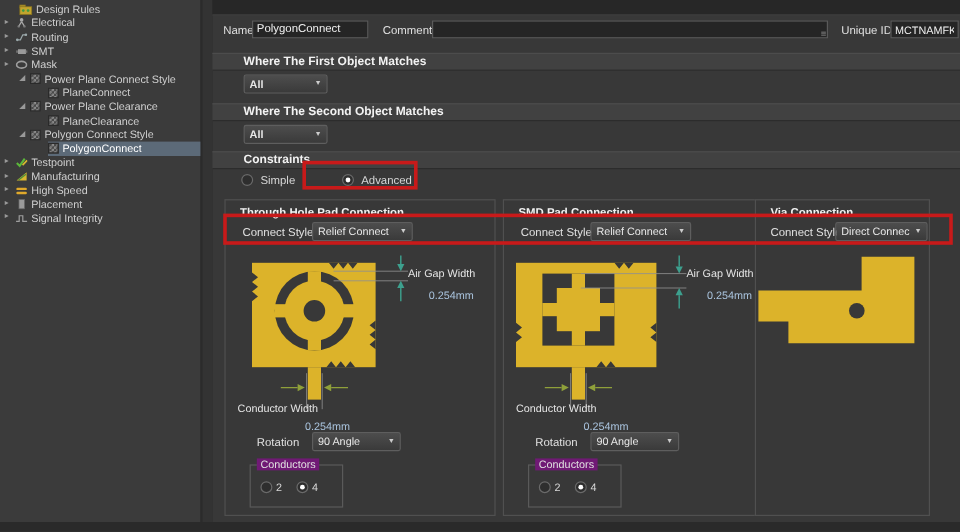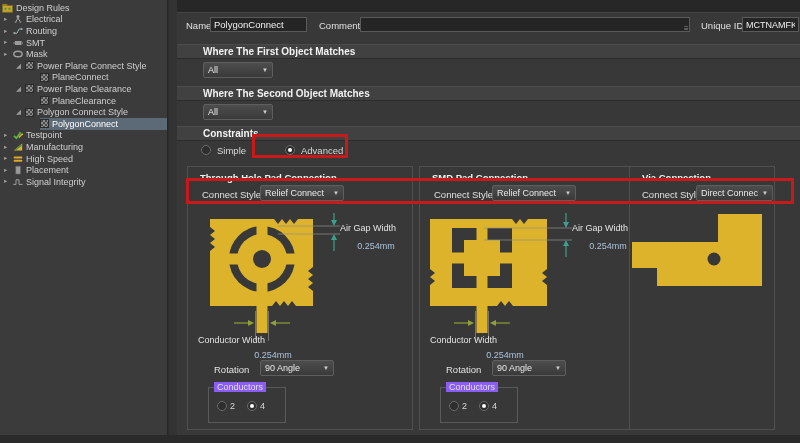--- a/index.html
+++ b/index.html
@@ -4,21 +4,21 @@
 <style>
   html,body{margin:0;padding:0;}
   body{width:800px;height:443px;position:relative;overflow:hidden;background:#2d2d2d;
        font-family:"Liberation Sans",sans-serif;-webkit-font-smoothing:antialiased;}
   
   .sidebar{position:absolute;left:0;top:0;width:168px;height:435px;background:#3b3b3b;
            border-right:1px solid #262626;padding-top:2px;box-sizing:border-box;}
   .splitter{position:absolute;left:169px;top:0;width:8px;height:435px;background:#333;
             border-right:1px solid #262626;}
   .trow{height:11.6px;display:flex;align-items:center;font-size:9px;color:#cfcfcf;white-space:nowrap;}
-  .lvl0{padding-left:2px}.lvl1{padding-left:4px}.lvl2{padding-left:16px}.lvl3{padding-left:40px}
+  .lvl0{padding-left:16px}.lvl1{padding-left:4px}.lvl2{padding-left:16px}.lvl3{padding-left:40px}
   .hl{display:flex;align-items:center;flex:1;height:100%;min-width:0;}
   .trow.selected .hl{background:#5c6a78;color:#fff;}
   .arr{width:9px;font-size:6.5px;color:#999;flex:none;line-height:1;}
   .ticon{flex:none;margin-right:3px;display:inline-flex;}
   .i-rule{width:9px;height:9px;background-color:#4a4a4a;border:1px solid #2a2a2a;box-sizing:border-box;
     background-image:linear-gradient(45deg,#8d8d8d 25%,transparent 25%,transparent 75%,#8d8d8d 75%),
                      linear-gradient(45deg,#8d8d8d 25%,transparent 25%,transparent 75%,#8d8d8d 75%);
     background-size:4px 4px;background-position:0 0,2px 2px;}
   .tlabel{overflow:hidden;text-overflow:clip;}
   
@@ -30,36 +30,36 @@
           font-size:9.5px;padding:0 3px;box-sizing:border-box;font-family:"Liberation Sans",sans-serif;}
   .grip{position:absolute;left:507px;top:24px;color:#8f8f8f;font-size:8px;}
   .hbar{position:absolute;left:0;right:0;height:13px;background:#414141;border-top:1px solid #4c4c4c;
         border-bottom:1px solid #2c2c2c;color:#f2f2f2;font-weight:bold;font-size:10px;
         line-height:13px;padding-left:26px;}
   .dd{position:absolute;display:flex;align-items:center;justify-content:space-between;
       background:linear-gradient(#4d4d4d,#3a3a3a);border:1px solid #5e5e5e;border-radius:2px;
       color:#e8e8e8;font-size:9px;padding:0 4px;height:16px;box-sizing:border-box;}
   .dd .val{overflow:hidden;white-space:nowrap;}
   .dd .dda{color:#cdcdcd;font-size:6px;margin-left:4px;flex:none;}
-  .dd.all .val{font-weight:normal;}
+  .dd.all .val{font-weight:bold;}
   .radio{position:absolute;width:10px;height:10px;border-radius:50%;background:#2e2e2e;
          border:1px solid #6a6a6a;box-sizing:border-box;}
   .radio.sel::after{content:"";position:absolute;left:2px;top:2px;width:4px;height:4px;
          border-radius:50%;background:#fff;}
   .rlabel{position:absolute;font-size:9.5px;color:#d8d8d8;}
   .redbox{position:absolute;border:3px solid #c81a1a;box-sizing:border-box;z-index:30;pointer-events:none;}
   
   .sec{position:absolute;top:166px;height:264px;background:#383838;border:1px solid #505050;box-sizing:border-box;}
   .sec-title{position:absolute;left:12px;top:5px;font-weight:bold;font-size:9.5px;color:#f2f2f2;}
   .cs-label{position:absolute;font-size:9.5px;color:#e0e0e0;top:22px;}
   .diag{position:absolute;left:0;top:44px;right:0;height:152px;}
   .dlabel{position:absolute;font-size:9px;color:#e4e4e4;text-align:left;}
   .dvalue{position:absolute;font-size:9px;color:#a9c3dd;text-align:center;}
   .cbox{position:absolute;left:20px;top:220px;width:76px;height:34px;border:1px solid #5a5a5a;}
-  .cbox .ctitle{position:absolute;top:-6px;left:5px;background:#8b5cf6;padding:0 3px;
+  .cbox .ctitle{position:absolute;top:-6px;left:5px;background:#701a75;padding:0 3px;
          font-size:9px;color:#e0e0e0;}
   .bstrip{position:absolute;left:0;top:435px;width:800px;height:8px;background:#2a2a2a;}
 </style>
 </head>
 <body>
 
 <div class="sidebar">
   <div class="trow lvl0">
     <span class="hl">
         <span class="ticon">

